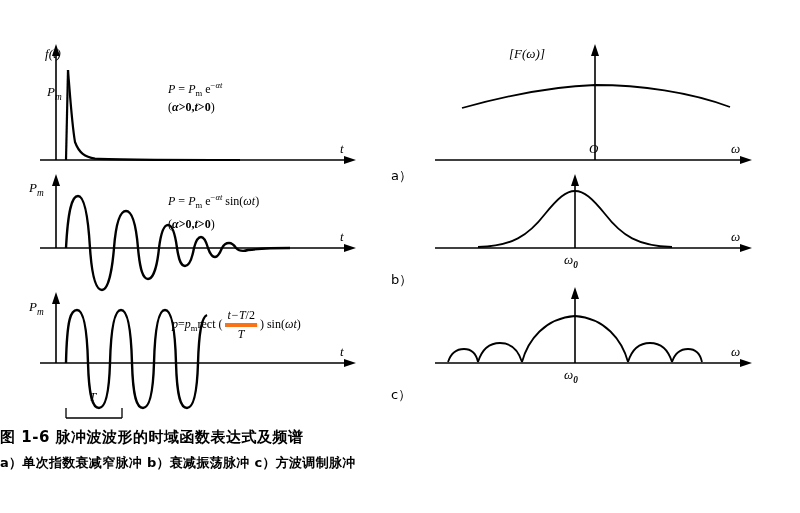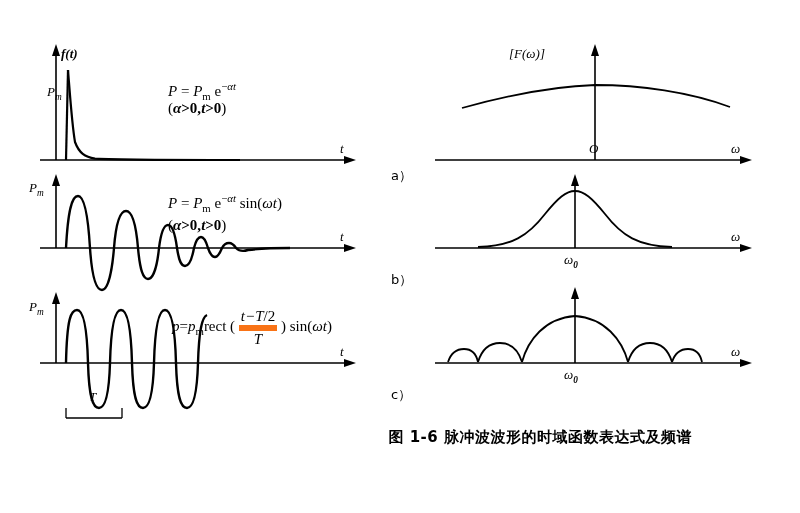--- a/index.html
+++ b/index.html
@@ -22,21 +22,21 @@
     width: 800px;
     height: 513px;
   }
   svg { display: block; }
 
   .caption-block {
     position: absolute;
     left: 0;
     top: 428px;
     width: 692px;
-    text-align: right;
+    text-align: left;
   }
   .caption-title {
     font-family: "DejaVu Sans", sans-serif;
     font-weight: bold;
     font-size: 15px;
     letter-spacing: 0.5px;
     color: #000;
     margin-bottom: 7px;
   }
   .caption-sub {
@@ -54,21 +54,21 @@
   }
   .lbl.ital { font-style: italic; }
   .panel-letter {
     position: absolute;
     font-family: "DejaVu Sans", sans-serif;
     font-size: 13px;
   }
   .eq {
     position: absolute;
     font-family: "Liberation Serif", serif;
-    font-size: 15px;
+    font-size: 12px;
     white-space: nowrap;
   }
   sub { font-size: 0.72em; }
   sup { font-size: 0.72em; }
   i { font-style: italic; }
 </style>
 </head>
 <body>
 
 <div class="figure">
@@ -181,21 +181,21 @@
       <path d="M522,362 C528,340 545,318 575,316 C605,318 622,340 628,362" stroke="#000" stroke-width="1.8" fill="none"></path>
 
       <path d="M478,362 C482,349 490,343 500,343 C510,343 518,349 522,362" stroke="#000" stroke-width="1.8" fill="none"></path>
       <path d="M448,362 C451,353 457,349 464,349 C471,349 476,353 478,362" stroke="#000" stroke-width="1.8" fill="none"></path>
 
       <path d="M628,362 C632,349 640,343 650,343 C660,343 668,349 672,362" stroke="#000" stroke-width="1.8" fill="none"></path>
       <path d="M672,362 C675,353 681,349 688,349 C695,349 700,353 702,362" stroke="#000" stroke-width="1.8" fill="none"></path>
     </g>
   </svg>
 
-  <div class="lbl ital" style="left:61px; top:46px;font-weight:bold;"><i>f</i>(<i>t</i>)</div>
+  <div class="lbl ital" style="left:45px; top:46px;"><i>f</i>(<i>t</i>)</div>
   <div class="lbl ital" style="left:47px; top:84px;"><i>P</i><sub>m</sub></div>
   <div class="lbl ital" style="left:340px; top:141px;"><i>t</i></div>
   <div class="eq" style="left:168px; top:80px;"><i>P</i> = <i>P</i><sub>m</sub> e<sup>−<i>αt</i></sup></div>
   <div class="eq" style="left:168px; top:100px;">(<b><i>α</i>&gt;0,<i>t</i>&gt;0</b>)</div>
   <div class="lbl ital" style="left:509px; top:46px;">[<i>F</i>(<i>ω</i>)]</div>
   <div class="lbl ital" style="left:589px; top:141px;"><i>O</i></div>
   <div class="lbl ital" style="left:731px; top:141px;"><i>ω</i></div>
   <div class="panel-letter" style="left:391px; top:167px;">a）</div>
 
   <div class="lbl ital" style="left:29px; top:180px;"><i>P</i><sub>m</sub></div>
@@ -203,23 +203,24 @@
   <div class="eq" style="left:168px; top:192px;"><i>P</i> = <i>P</i><sub>m</sub> e<sup>−<i>αt</i></sup> sin(<i>ωt</i>)</div>
   <div class="eq" style="left:168px; top:217px;">(<b><i>α</i>&gt;0,<i>t</i>&gt;0</b>)</div>
   <div class="lbl ital" style="left:564px; top:252px;"><i>ω</i><sub><b>0</b></sub></div>
   <div class="lbl ital" style="left:731px; top:229px;"><i>ω</i></div>
   <div class="panel-letter" style="left:391px; top:271px;">b）</div>
 
   <div class="lbl ital" style="left:29px; top:299px;"><i>P</i><sub>m</sub></div>
   <div class="lbl ital" style="left:340px; top:344px;"><i>t</i></div>
   <div class="lbl ital" style="left:89px; top:389px;"><i>T</i></div>
   <div class="eq" style="left:148px; top:308px;margin-left:24px;">
-    <i>p</i>=<i>p</i><sub>m</sub>rect ( <span style="display:inline-block; text-align:center; vertical-align:middle;"><span style="display:block; border-bottom:6px solid #f97316; padding:0 2px;"><i>t−T</i>/2</span><span style="display:block;"><i>T</i></span></span> ) sin(<i>ωt</i>)
+    <i>p</i>=<i>p</i><sub>m</sub>rect ( <span style="display:inline-block; text-align:center; vertical-align:middle;"><span style="display:block; border-bottom:4px solid #f97316; padding:0 2px;"><i>t−T</i>/2</span><span style="display:block;"><i>T</i></span></span> ) sin(<i>ωt</i>)
   </div>
   <div class="lbl ital" style="left:564px; top:367px;"><i>ω</i><sub><b>0</b></sub></div>
   <div class="lbl ital" style="left:731px; top:344px;"><i>ω</i></div>
   <div class="panel-letter" style="left:391px; top:386px;">c）</div>
 
   <div class="caption-block">
     <div class="caption-title">图 1-6    脉冲波波形的时域函数表达式及频谱</div>
+    <div class="caption-sub">a）单次指数衰减窄脉冲   b）衰减振荡脉冲   c）方波调制脉冲</div>
   </div>
 
 </div>
 
 </body></html>

